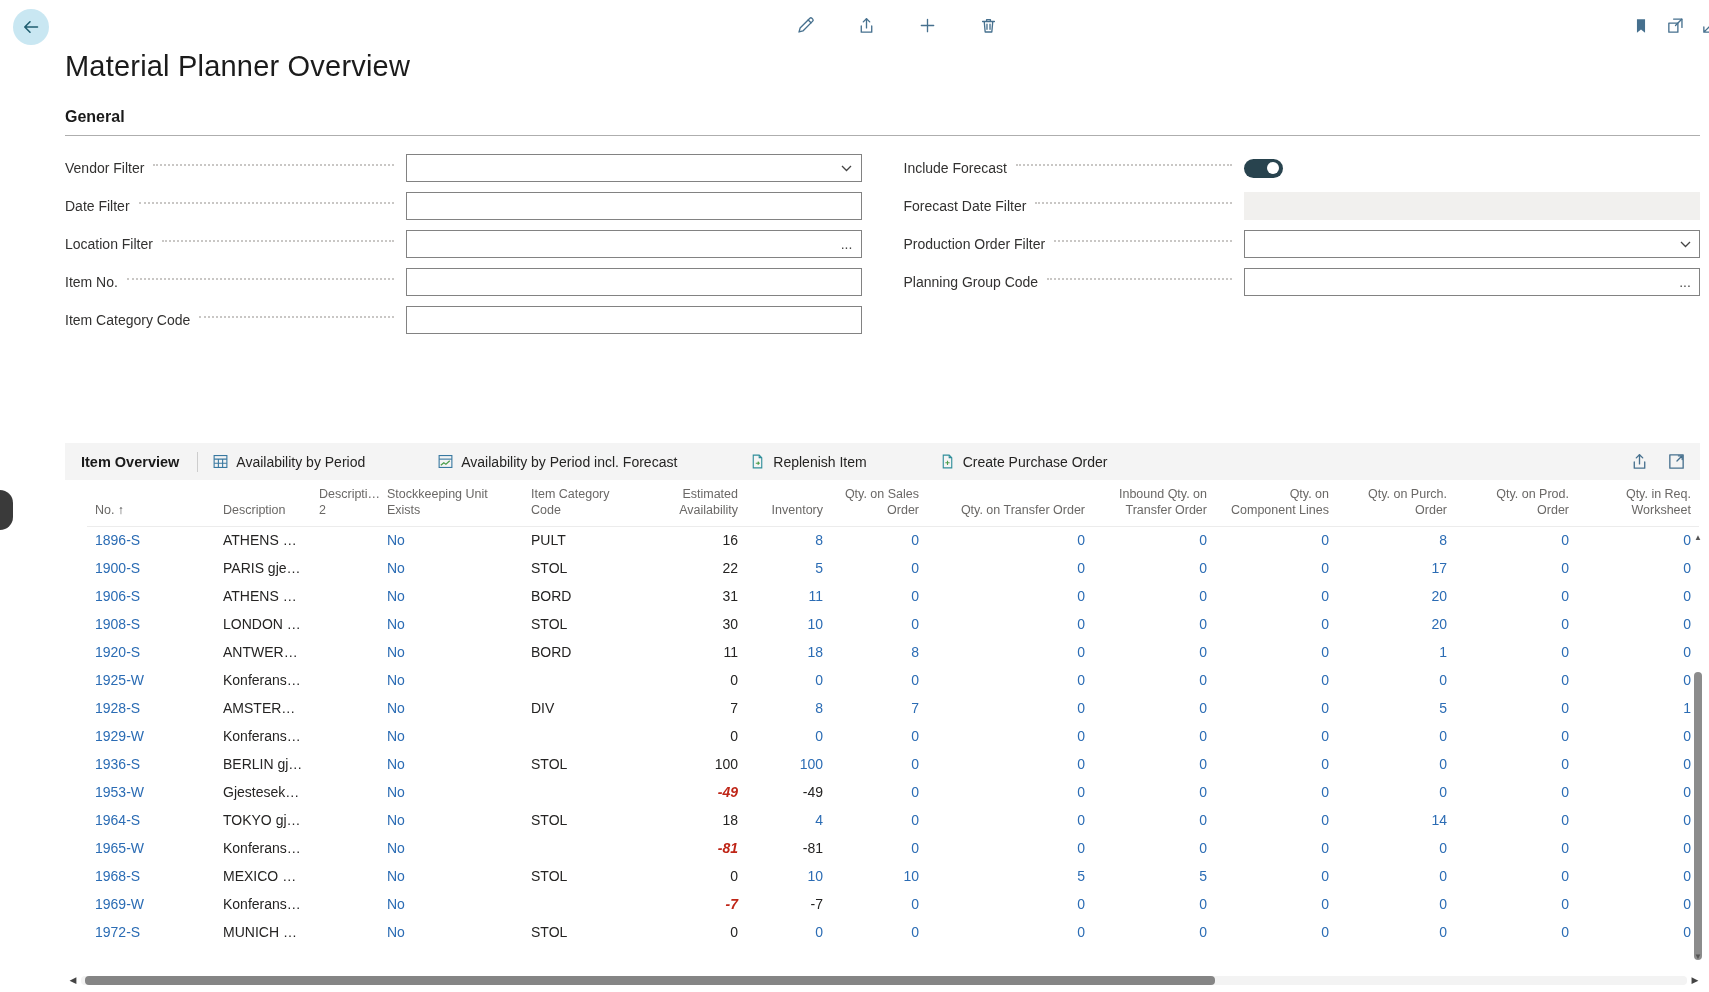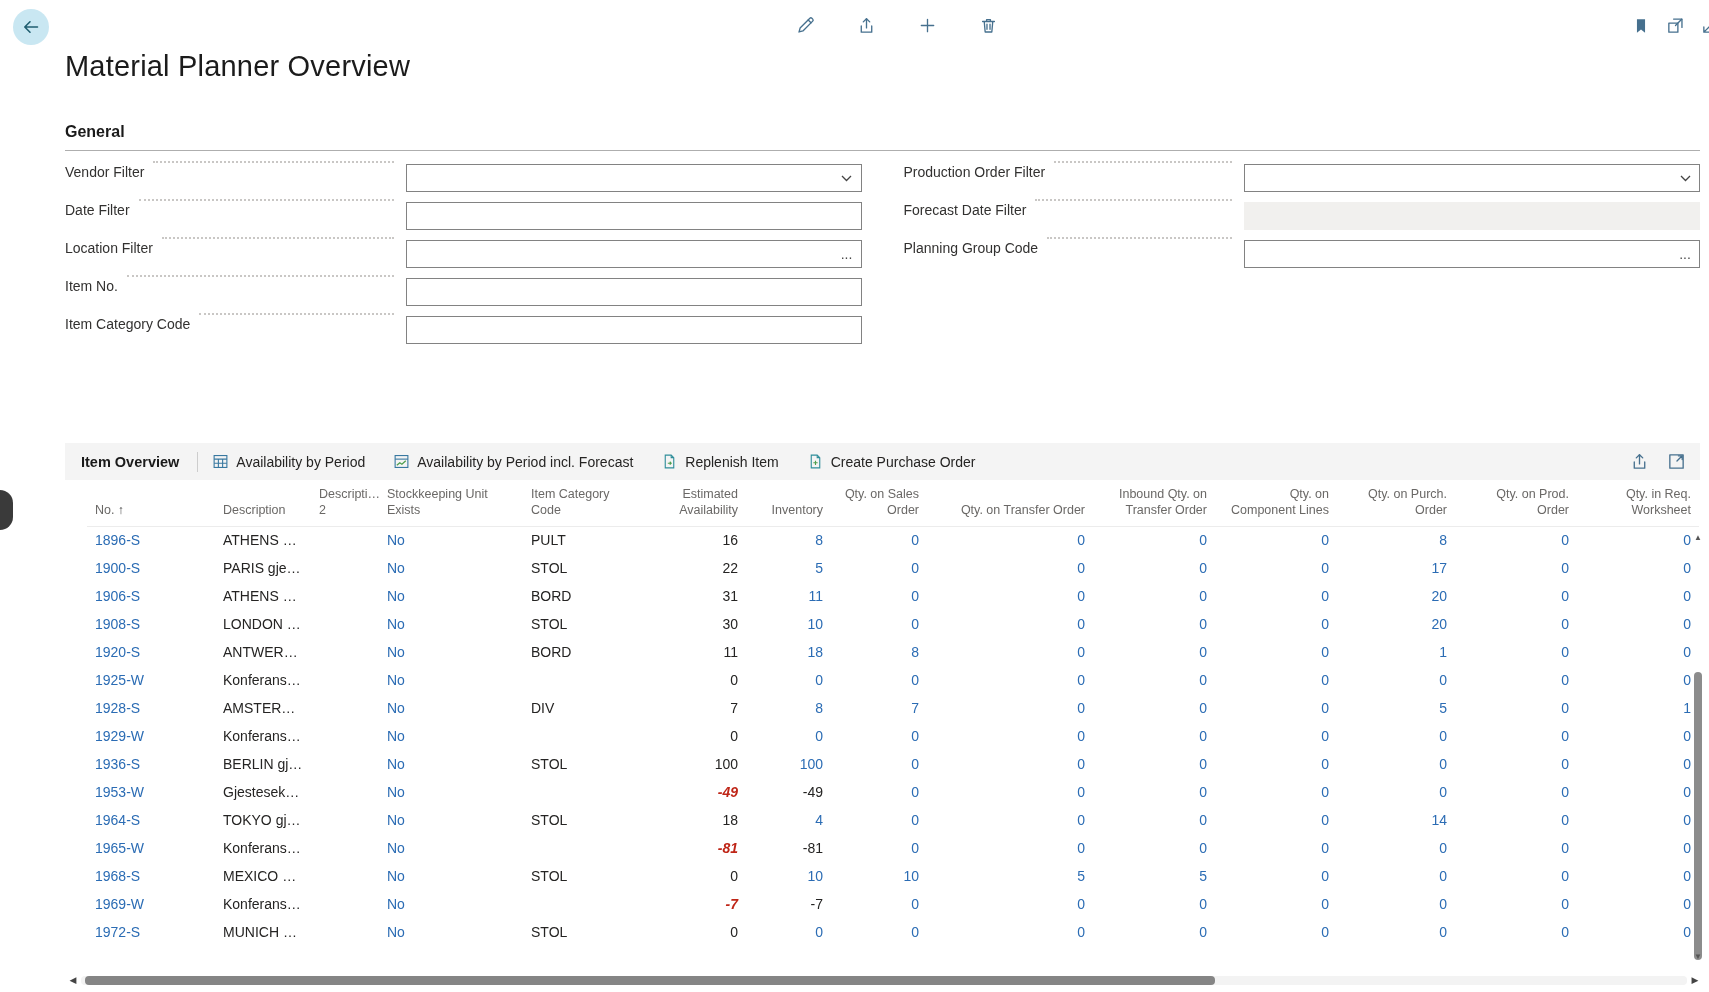--- a/index.html
+++ b/index.html
@@ -27,27 +27,27 @@
   .window-actions { position: absolute; left: 1632px; top: 16px; display: flex; gap: 16px; }
   .window-actions .icon-btn { color: #46708e; }
   .bookmark-btn { color: #1b4f87; }
 
   .page-title {
     position: absolute; left: 65px; top: 50px;
     font-size: 29px; font-weight: 400; color: #1b1b1b; letter-spacing: .2px;
   }
 
   
-  .general { position: absolute; left: 65px; top: 123px; width: 1635px; }
+  .general { position: absolute; left: 65px; top: 108px; width: 1635px; }
   .section-title {
     font-size: 16px; font-weight: 700; color: #1a1a1a;
     padding-bottom: 9px; border-bottom: 1px solid #aeaeae;
   }
   .fields { margin-top: 13px; display: grid; grid-template-columns: 1fr 1fr; column-gap: 42px; }
-  .field-row { display: flex; align-items: flex-start; height: 38px; }
+  .field-row { display: flex; align-items: center; height: 38px; }
   .field-label { font-size: 14px; color: #323130; white-space: nowrap; }
   .leader { flex: 1; border-bottom: 2px dotted #c9c7c5; margin: 0 12px 0 9px; transform: translateY(-3px); height: 1px; }
   .ctrl { width: 456px; flex: none; }
   .input-box { height: 28px; border: 1px solid #828282; background: #fff; display: flex; align-items: center; }
   .input-box input {
     flex: 1; min-width: 0; border: 0; outline: 0; background: transparent;
     padding: 0 8px; font-size: 14px; font-family: inherit; color: #252423; height: 100%;
   }
   .chev-btn, .dots-btn {
     width: 28px; height: 100%; display: flex; align-items: center; justify-content: center;
@@ -217,53 +217,62 @@
         <div class="field-row">
           <span class="field-label">Item Category Code</span>
           <span class="leader"></span>
           <div class="ctrl input-box">
             <input style="">
           </div>
         </div>
       </div>
     <div>
         <div class="field-row">
+          <span class="field-label">Include Forecast</span>
+          <span class="leader"></span>
+          <div class="ctrl ctrl-toggle">
+            <div class="toggle on">
+              <div class="knob"></div>
+            </div>
+          </div>
+        </div>
+        <div class="field-row">
+          <span class="field-label">Forecast Date Filter</span>
+          <span class="leader"></span>
+          <div class="ctrl disabled-box"></div>
+        </div>
+        <div class="field-row">
           <span class="field-label">Production Order Filter</span>
           <span class="leader"></span>
           <div class="ctrl input-box">
             <input style="">
             <button class="chev-btn">
               <svg width="11" height="7" viewBox="0 0 11 7">
                 <path d="M1 1l4.5 4.5L10 1" fill="none" stroke="#444" stroke-width="1.3"></path>
               </svg>
             </button>
           </div>
         </div>
         <div class="field-row">
-          <span class="field-label">Forecast Date Filter</span>
-          <span class="leader"></span>
-          <div class="ctrl disabled-box"></div>
-        </div>
-        <div class="field-row">
           <span class="field-label">Planning Group Code</span>
           <span class="leader"></span>
           <div class="ctrl input-box">
             <input style="">
             <button class="dots-btn">...</button>
           </div>
         </div>
       </div>
   </div>
 </div>
 
 <div class="list-part">
   <div class="list-header">
     <span class="list-title">Item Overview</span>
     <span class="lh-divider"></span>
-    <span style="display:flex;align-items:center;">
+    <span style="display:flex;align-items:center;gap:44px;">
         <button class="action">
           <span class="icon">
             <svg width="17" height="17" viewBox="0 0 20 20" fill="none" stroke="#3878a0" stroke-width="1.3">
               <rect x="2.5" y="3" width="15" height="14"></rect>
               <path d="M2.5 7.2h15M7.5 7.2V17M12.5 7.2V17M2.5 12h15"></path>
             </svg>
           </span>
           <span>Availability by Period</span>
         </button>
         <button class="action">

